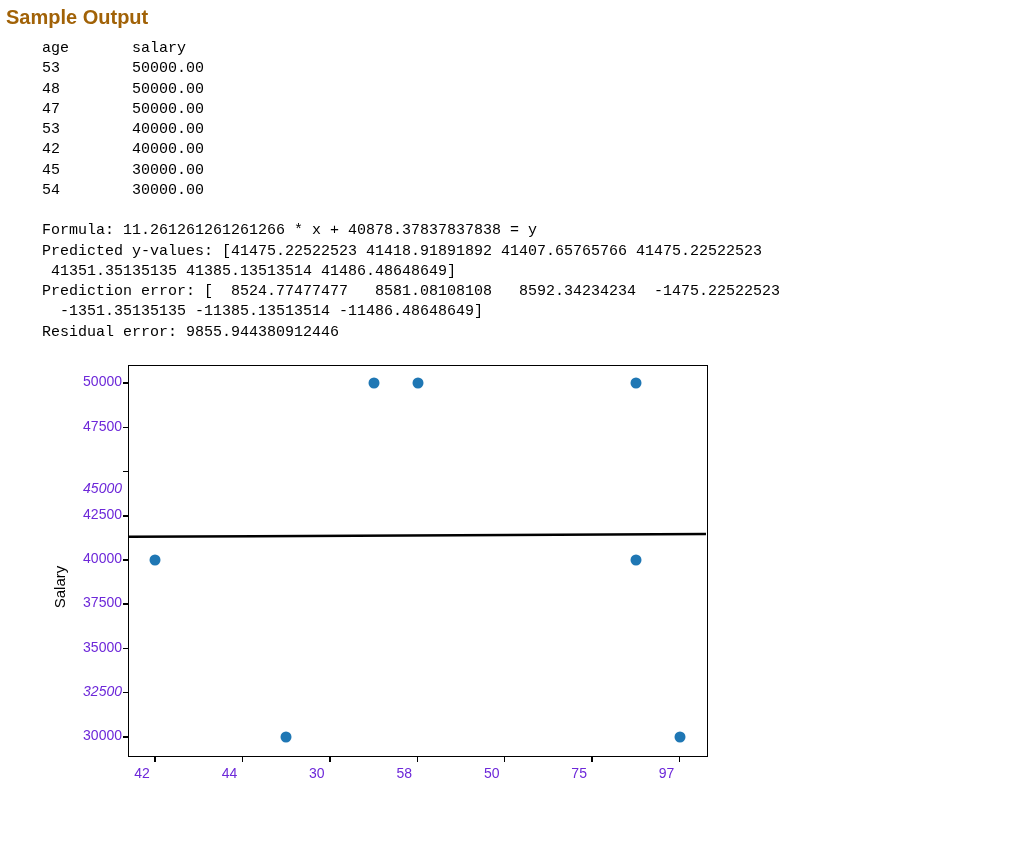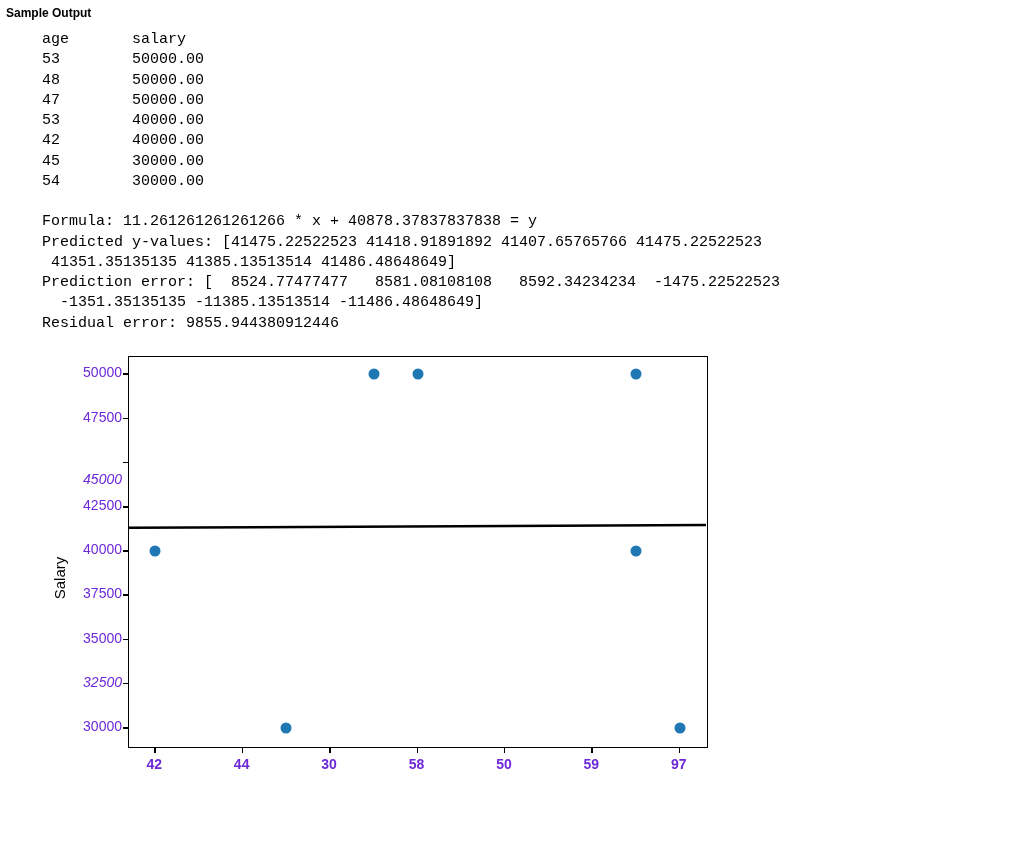--- a/index.html
+++ b/index.html
@@ -8,23 +8,23 @@
     background: #ffffff;
     font-family: Arial, Helvetica, sans-serif;
     color: #000;
     width: 1024px;
   }
   .page {
     padding: 6px 6px 20px 6px;
     box-sizing: border-box;
   }
   .section-title {
-    color: #000000;
+    color: #a16207;
     font-weight: bold;
-    font-size: 12px;
+    font-size: 20px;
     margin-bottom: 10px;
   }
   .output-block {
     margin-left: 36px;
     font-family: "Courier New", Courier, monospace;
     font-size: 15px;
     line-height: 1.35;
     white-space: pre;
   }
   .chart-area {
@@ -58,21 +58,21 @@
     top: 430px;
     text-align: center;
     font-size: 15px;
   }
   .tick {
     position: absolute;
     font-size: 14px;
     color: #6d28d9;
   }
   .ytick { text-align: right; width: 60px; left: 20px; }
-  .xtick { text-align: center; width: 40px; font-weight: bold; }
+  .xtick { text-align: left; width: 40px; }
   .tickmark {
     position: absolute;
     background: #000;
   }
   .ytickmark { width: 5px; height: 1.5px; }
   .xtickmark { width: 1.5px; height: 5px; }
   .dot {
     position: absolute;
     width: 11px;
     height: 11px;
@@ -143,18 +143,18 @@
       <div class="tick xtick" style="left: 92.2273px; top: 410px;">42</div>
       <div class="tickmark xtickmark" style="left: 112.227px; top: 402px;"></div>
       <div class="tick xtick" style="left: 179.652px; top: 410px;">44</div>
       <div class="tickmark xtickmark" style="left: 199.652px; top: 402px;"></div>
       <div class="tick xtick" style="left: 267.076px; top: 410px;">30</div>
       <div class="tickmark xtickmark" style="left: 287.076px; top: 402px;"></div>
       <div class="tick xtick" style="left: 354.5px; top: 410px;">58</div>
       <div class="tickmark xtickmark" style="left: 374.5px; top: 402px;"></div>
       <div class="tick xtick" style="left: 441.924px; top: 410px;">50</div>
       <div class="tickmark xtickmark" style="left: 461.924px; top: 402px;"></div>
-      <div class="tick xtick" style="left: 529.348px; top: 410px;">59</div>
+      <div class="tick xtick" style="left: 529.348px; top: 410px;">75</div>
       <div class="tickmark xtickmark" style="left: 549.348px; top: 402px;"></div>
       <div class="tick xtick" style="left: 616.773px; top: 410px;">97</div>
       <div class="tickmark xtickmark" style="left: 636.773px; top: 402px;"></div>
     </div>
 </div>
 
 </body></html>

